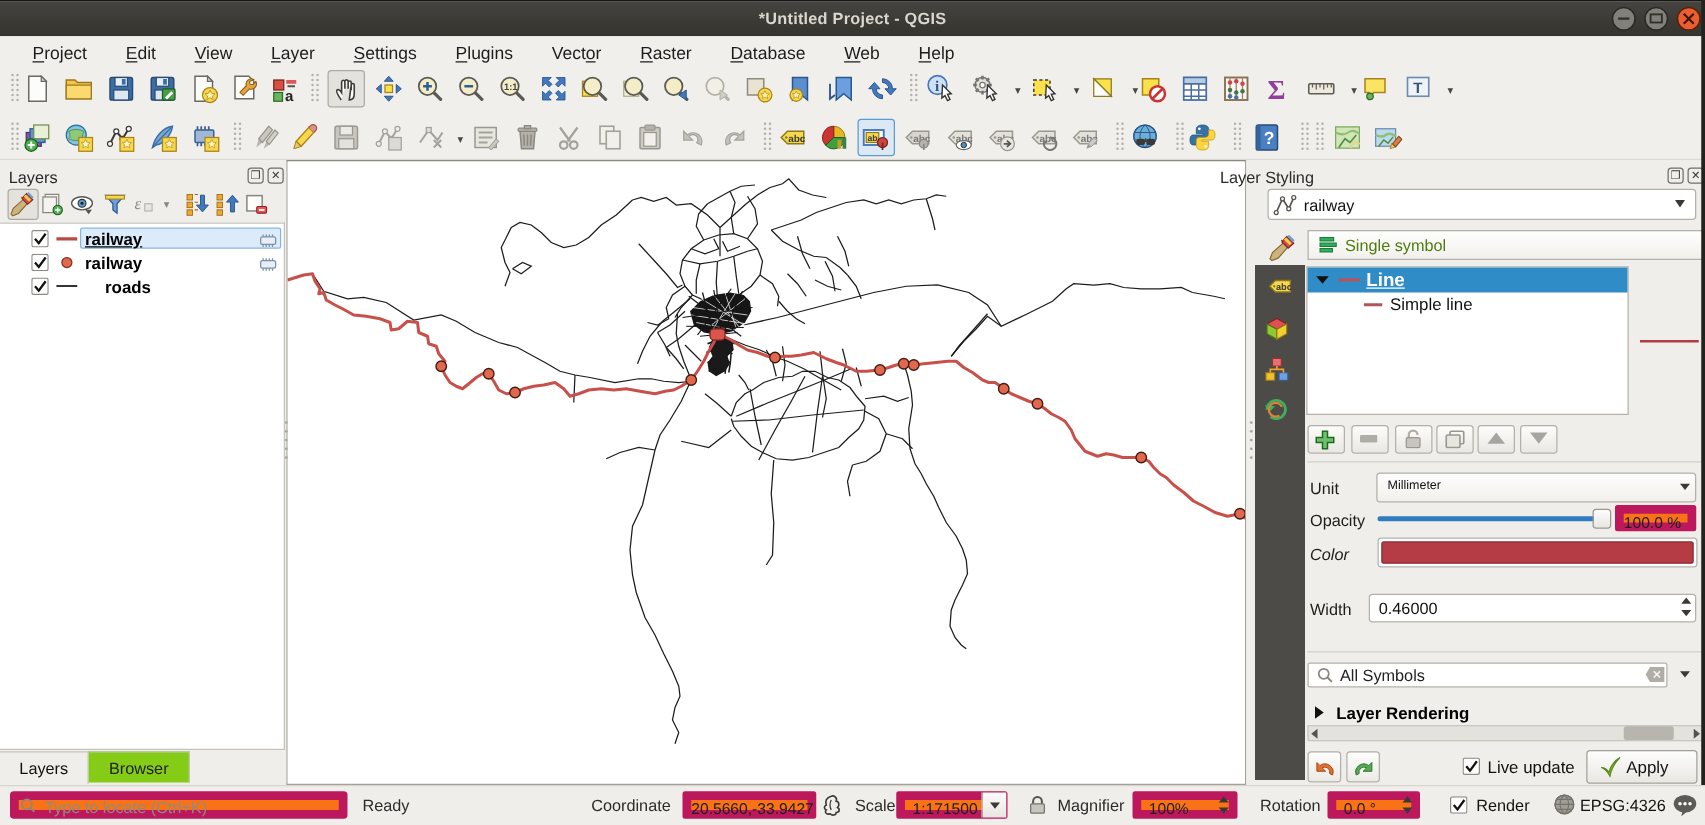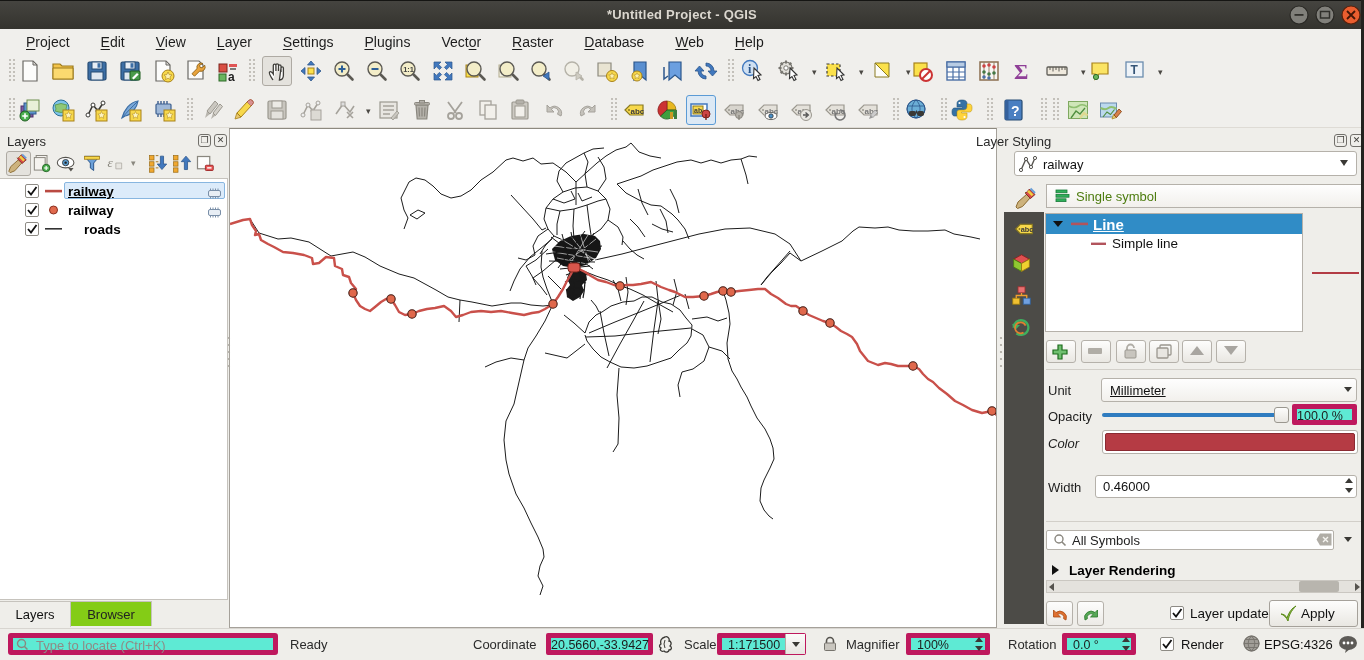--- a/index.html
+++ b/index.html
@@ -24,21 +24,21 @@
   #map { left:229px; top:128px; width:768px; height:500px; background:#fff; border:1px solid #a5a19a; border-top-color:#8d897f;}
   .dock-title { font-size:13px; color:#2a2a2a; }
   .minibtn { width:13px; height:13px; border:1px solid #716f6a; border-radius:3px; color:#3f3e3a; font-size:9px; text-align:center; background:#efeeea; position:absolute;}
   #layers-tree { left:0; top:178px; width:228px; height:422px; background:#ffffff; border:1px solid #c6c3bd; border-left:none;}
   .lrow { position:absolute; font-size:13.5px; font-weight:bold; color:#000;}
   .field { background:#fff; border:1px solid #b5b1aa; border-radius:3px; position:absolute;}
   .rlabel { position:absolute; font-size:13px; color:#1d1d1d;}
   #darkbar { left:1004px; top:212px; width:40px; height:412px; background:#4c4b47;}
   .sym-btn { position:absolute; width:30px; height:23px; border:1px solid #b5b1aa; border-radius:3px; background:linear-gradient(#fdfdfc,#e9e7e2); }
   #statusbar { left:0; top:628px; width:1364px; height:32px; background:#efeeea; border-top:1px solid #d8d5d0; font-size:13px; color:#2b2b2b;}
-  .sfield { position:absolute; background:#5eead4; border:5px solid #be185d; border-radius:2px; font-size:12.5px; color:#1d1d1d;}
+  .sfield { position:absolute; background:#f97316; border:7px solid #be185d; border-radius:2px; font-size:12.5px; color:#1d1d1d;}
   .slabel { position:absolute; font-size:13px; color:#2b2b2b; }
   .tab { position:absolute; font-size:13px; color:#111; display:flex; align-items:center; justify-content:center;}
   .spin { position:absolute; }
 </style>
 </head>
 <body>
 <div id="titlebar" class="abs"></div>
 <div id="title-text" class="abs">*Untitled Project - QGIS</div>
 <svg class="abs" style="left:1288px;top:4px;" width="76" height="22" viewBox="0 0 76 22">
 <circle cx="11" cy="11" r="9" fill="#81807b" stroke="#2a2925" stroke-width="1.2"></circle>
@@ -880,21 +880,21 @@
   </svg>
 <svg class="abs" style="left:1156px;top:344px;" width="16" height="15" viewBox="0 0 16 15">
     <rect x="4" y="1" width="11" height="10" rx="1" fill="none" stroke="#9a978f" stroke-width="1.3"></rect>
     <rect x="1" y="4" width="11" height="10" rx="1" fill="#e8e6e1" stroke="#9a978f" stroke-width="1.3"></rect>
   </svg>
 <div class="abs" style="left:1190px;top:346px;width:0;height:0;border-left:7px solid transparent;border-right:7px solid transparent;border-bottom:9px solid #a8a5a0;"></div>
 <div class="abs" style="left:1224px;top:346px;width:0;height:0;border-left:7px solid transparent;border-right:7px solid transparent;border-top:9px solid #a8a5a0;"></div>
 <div class="abs" style="left:1046px;top:369px;width:318px;height:1px;background:#d2cfc9;"></div>
 <div class="rlabel" style="left:1048px;top:383px;">Unit</div>
 <div class="field" style="left:1101px;top:378px;width:256px;height:24px;background:linear-gradient(#fefefe,#f2f0ec);"></div>
-<div class="abs" style="left:1110px;top:383px;font-size:13px;color:#111;text-decoration:underline;">Millimeter</div>
+<div class="abs" style="left:1110px;top:383px;font-size:10px;color:#111;">Millimeter</div>
 <div class="abs" style="left:1344px;top:387px;width:0;height:0;border-left:4px solid transparent;border-right:4px solid transparent;border-top:5px solid #3a3935;"></div>
 <div class="rlabel" style="left:1048px;top:409px;">Opacity</div>
 <div class="abs" style="left:1102px;top:413px;width:186px;height:4px;background:#2f7cc0;border-radius:2px;"></div>
 <div class="abs" style="left:1274px;top:407px;width:15px;height:16px;background:linear-gradient(#fdfdfc,#e8e6e1);border:1px solid #9a978f;border-radius:3px;"></div>
 <div class="sfield" style="left:1292px;top:404px;width:65px;height:21px;"><span style="margin:auto;">100.0 %</span></div>
 <div class="rlabel" style="left:1048px;top:436px;font-style:italic;">Color</div>
 <div class="abs" style="left:1102px;top:430px;width:256px;height:24px;border:1px solid #b5b1aa;border-radius:3px;background:#fff;padding:2px;">
     <div style="width:100%;height:100%;background:#b53b44;border:1px solid #8a2a32;border-radius:2px;"></div>
   </div>
 <div class="rlabel" style="left:1048px;top:480px;">Width</div>
@@ -925,21 +925,21 @@
     <path d="M14 13 a6.5 6.5 0 0 0 -10 -7.5 L1.5 3 v7 h7 L5.7 7.3 a4 4 0 0 1 6 4.5 z" fill="#e07030" stroke="#a84a10" stroke-width=".8"></path>
   </svg>
 <div class="abs" style="left:1077px;top:601px;width:27px;height:25px;border:1px solid #b5b1aa;border-radius:3px;background:linear-gradient(#fdfdfc,#eceae6);"></div>
 <svg class="abs" style="left:1083px;top:607px;" width="16" height="14" viewBox="0 0 16 14">
     <path d="M2 13 a6.5 6.5 0 0 1 10 -7.5 L14.5 3 v7 h-7 L10.3 7.3 a4 4 0 0 0 -6 4.5 z" fill="#58a858" stroke="#2a7a2a" stroke-width=".8"></path>
   </svg>
 <div class="abs" style="left:1170px;top:606px;"><svg width="14" height="14" viewBox="0 0 14 14">
       <rect x="0.5" y="0.5" width="13" height="13" rx="1.5" fill="#fff" stroke="#8e8b85"></rect>
       <path d="M3 7 l3 3.5 L11.5 3" fill="none" stroke="#111" stroke-width="1.8"></path>
     </svg></div>
-<div class="abs" style="left:1190px;top:606px;font-size:13.5px;color:#111;">Layer update</div>
+<div class="abs" style="left:1190px;top:606px;font-size:13.5px;color:#111;">Live update</div>
 <div class="abs" style="left:1269px;top:600px;width:89px;height:27px;border:1px solid #a5a19a;border-radius:3px;background:linear-gradient(#fdfdfc,#e9e7e2);"></div>
 <svg class="abs" style="left:1279px;top:605px;" width="18" height="17" viewBox="0 0 18 17">
     <path d="M2 9 C5 9 7 11 8 13 C10 7 13 3 17 1 C12 6 10 10 9 16 C7 12 5 10 2 9 z" fill="#8fbf3f" stroke="#5a8a1a" stroke-width="1"></path>
   </svg>
 <div class="abs" style="left:1301px;top:606px;font-size:13.5px;color:#111;">Apply</div>
 <svg class="abs" style="left:227px;top:335px;" width="4" height="38" viewBox="0 0 4 38">
     <circle cx="2" cy="3" r="1.1" fill="#a9a59e"></circle>
     <circle cx="2" cy="10" r="1.1" fill="#a9a59e"></circle>
     <circle cx="2" cy="17" r="1.1" fill="#a9a59e"></circle>
     <circle cx="2" cy="24" r="1.1" fill="#a9a59e"></circle>

